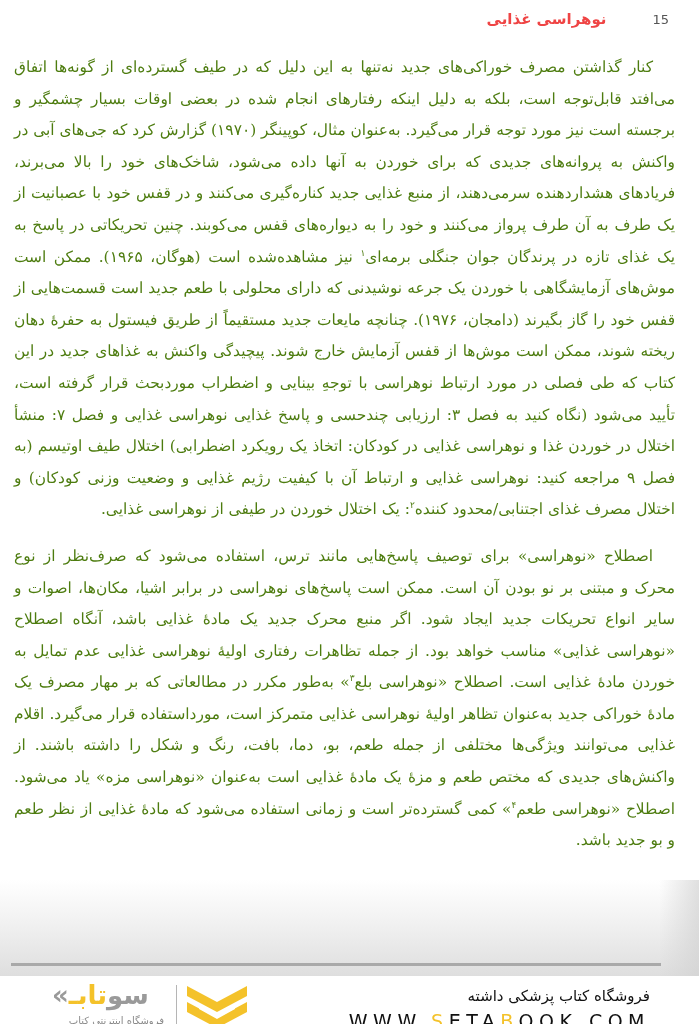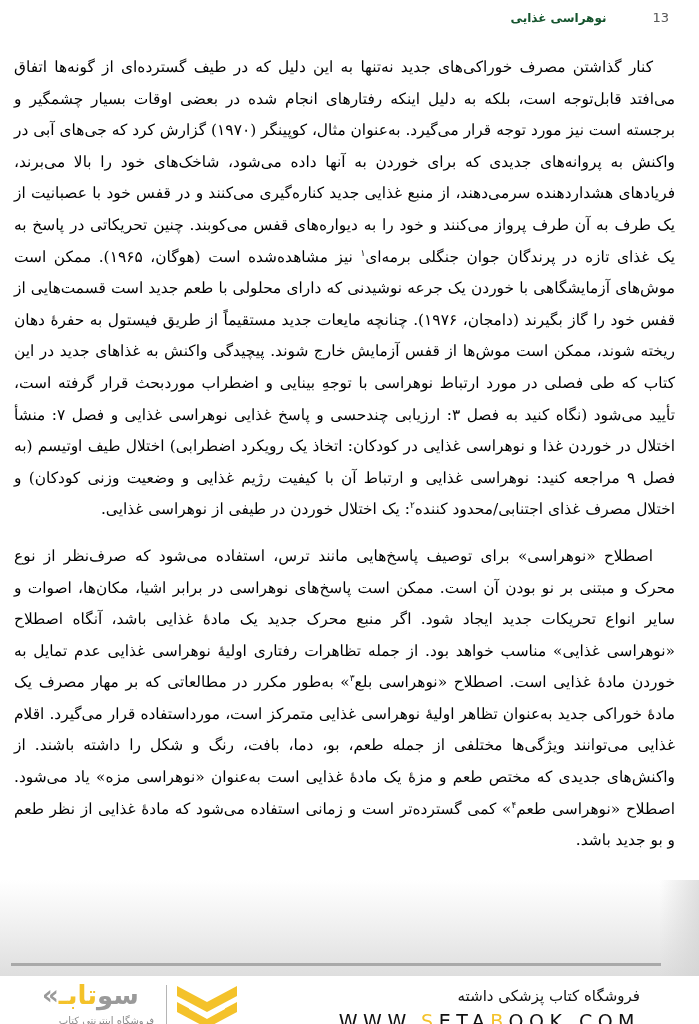--- a/index.html
+++ b/index.html
@@ -32,32 +32,32 @@
       gap: 46px;
       color: #5a5a5a;
       font-size: 13px;
     }
     .running-header .page-no {
       font-size: 13px;
       color: #555;
     }
     .running-header .chapter-title {
       font-weight: bold;
-      color: #14532d;
-      font-size: 12px;
+      color: #ef4444;
+      font-size: 15px;
     }
     .body-text {
       position: absolute;
       top: 52px;
       left: 14px;
       right: 24px;
       direction: rtl;
       text-align: justify;
       text-align-last: right;
-      color: #000000;
+      color: #4d7c0f;
       font-family: "DejaVu Serif", serif;
       font-size: 15.4px;
       line-height: 31.6px;
     }
     .body-text p {
       margin: 0;
       text-indent: 22px;
     }
     .body-text p + p {
       margin-top: 15px;
@@ -86,21 +86,21 @@
     .page-rule {
       position: absolute;
       left: 11px;
       top: 963px;
       width: 650px;
       height: 3px;
       background: #a9a9a9;
     }
     .footer {
       position: absolute;
-      left: 4px;
+      left: 14px;
       top: 976px;
       width: 629px;
       height: 48px;
       background: #ffffff;
       padding-left: 19px;
     }
     .footer-brand {
       position: absolute;
       right: 12px;
       top: 10px;
@@ -169,21 +169,21 @@
     .logo-chevrons svg {
       display: block;
     }
   </style>
 </head>
 <body>
 
 <div class="page">
 
   <div class="running-header">
-    <span class="page-no">13</span>
+    <span class="page-no">15</span>
     <span class="chapter-title">نوهراسی غذایی</span>
   </div>
 
   <div class="body-text">
     <p><span>کنار گذاشتن مصرف خوراکی‌های جدید نه‌تنها به این دلیل که در طیف گسترده‌ای از گونه‌ها اتفاق می‌افتد قابل‌توجه است، بلکه به دلیل اینکه رفتارهای انجام شده در بعضی اوقات بسیار چشمگیر و برجسته است نیز مورد توجه قرار می‌گیرد. به‌عنوان مثال، کوپینگر (۱۹۷۰) گزارش کرد که جی‌های آبی در واکنش به پروانه‌های جدیدی که برای خوردن به آنها داده می‌شود، شاخک‌های خود را بالا می‌برند، فریادهای هشداردهنده سرمی‌دهند، از منبع غذایی جدید کناره‌گیری می‌کنند و در قفس خود با عصبانیت از یک طرف به آن طرف پرواز می‌کنند و خود را به دیواره‌های قفس می‌کوبند. چنین تحریکاتی در پاسخ به یک غذای تازه در پرندگان جوان جنگلی برمه‌ای</span><sup>۱</sup><span> نیز مشاهده‌شده است (هوگان، ۱۹۶۵). ممکن است موش‌های آزمایشگاهی با خوردن یک جرعه نوشیدنی که دارای محلولی با طعم جدید است قسمت‌هایی از قفس خود را گاز بگیرند (دامجان، ۱۹۷۶). چنانچه مایعات جدید مستقیماً از طریق فیستول به حفرهٔ دهان ریخته شوند، ممکن است موش‌ها از قفس آزمایش خارج شوند. پیچیدگی واکنش به غذاهای جدید در این کتاب که طی فصلی در مورد ارتباط نوهراسی با توجهِ بینایی و اضطراب موردبحث قرار گرفته است، تأیید می‌شود (نگاه کنید به فصل ۳: ارزیابی چندحسی و پاسخ غذایی نوهراسی غذایی و فصل ۷: منشأ اختلال در خوردن غذا و نوهراسی غذایی در کودکان: اتخاذ یک رویکرد اضطرابی) اختلال طیف اوتیسم (به فصل ۹ مراجعه کنید: نوهراسی غذایی و ارتباط آن با کیفیت رژیم غذایی و وضعیت وزنی کودکان) و اختلال مصرف غذای اجتنابی/محدود کننده</span><sup>۲</sup><span>: یک اختلال خوردن در طیفی از نوهراسی غذایی.</span></p>
     <p><span>اصطلاح «نوهراسی» برای توصیف پاسخ‌هایی مانند ترس، استفاده می‌شود که صرف‌نظر از نوع محرک و مبتنی بر نو بودن آن است. ممکن است پاسخ‌های نوهراسی در برابر اشیا، مکان‌ها، اصوات و سایر انواع تحریکات جدید ایجاد شود. اگر منبع محرک جدید یک مادهٔ غذایی باشد، آنگاه اصطلاح «نوهراسی غذایی» مناسب خواهد بود. از جمله تظاهرات رفتاری اولیهٔ نوهراسی غذایی عدم تمایل به خوردن مادهٔ غذایی است. اصطلاح «نوهراسی بلع</span><sup>۳</sup><span>» به‌طور مکرر در مطالعاتی که بر مهار مصرف یک مادهٔ خوراکی جدید به‌عنوان تظاهر اولیهٔ نوهراسی غذایی متمرکز است، مورداستفاده قرار می‌گیرد. اقلام غذایی می‌توانند ویژگی‌ها مختلفی از جمله طعم، بو، دما، بافت، رنگ و شکل را داشته باشند. از واکنش‌های جدیدی که مختص طعم و مزهٔ یک مادهٔ غذایی است به‌عنوان «نوهراسی مزه» یاد می‌شود. اصطلاح «نوهراسی طعم</span><sup>۴</sup><span>» کمی گسترده‌تر است و زمانی استفاده می‌شود که مادهٔ غذایی از نظر طعم و بو جدید باشد.</span></p>
   </div>
 </div>
 
 <div class="page-shadow"></div>

